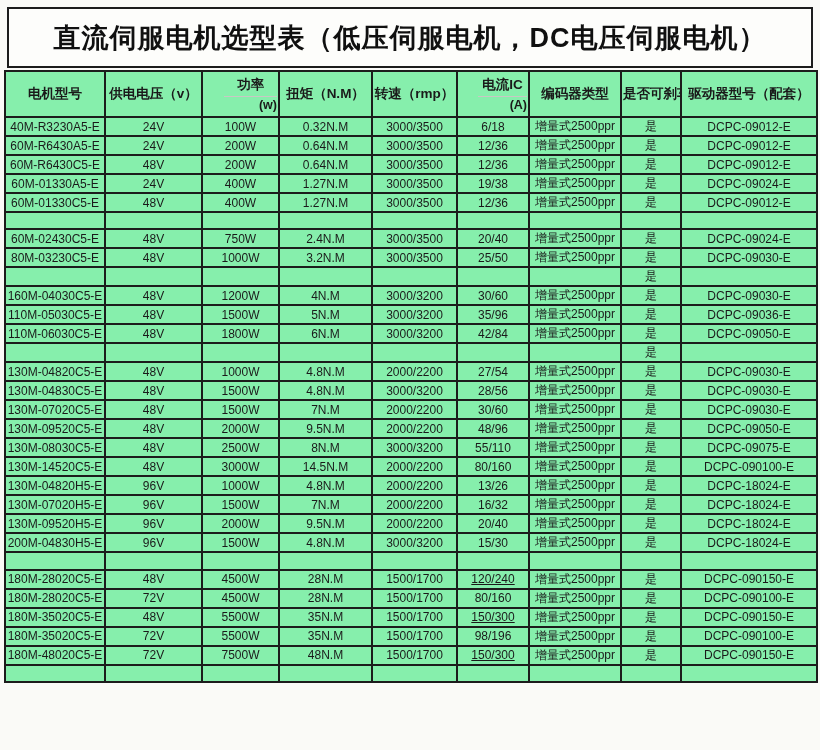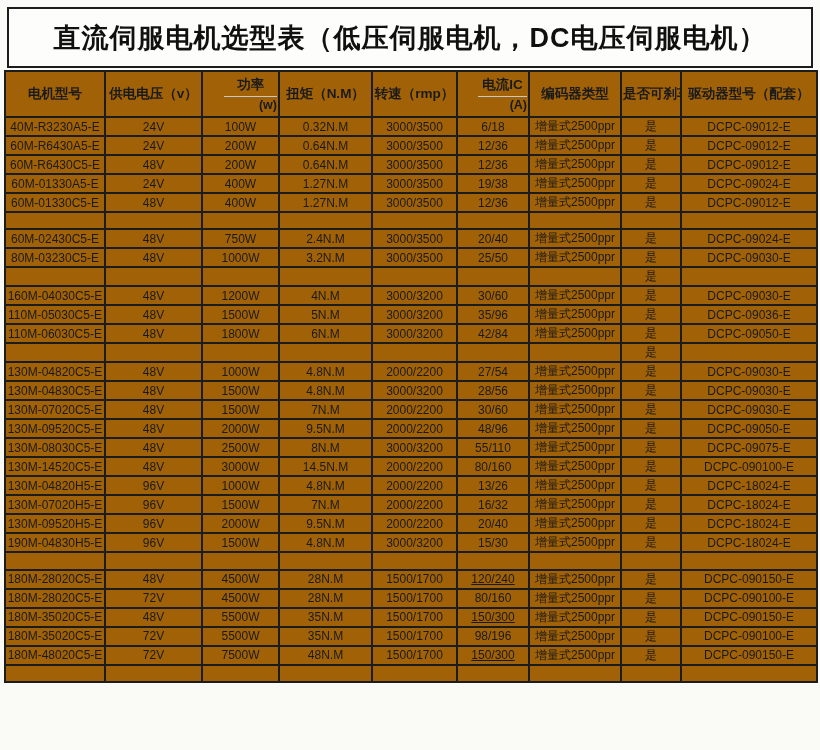--- a/index.html
+++ b/index.html
@@ -25,21 +25,21 @@
     letter-spacing: 1px;
     color: #101010;
     white-space: nowrap;
   }
 
   table.motor {
     border-collapse: collapse;
     table-layout: fixed;
     width: 812px;
     margin: 2px 4px 0 4px;
-    background: #a16207;
+    background: #86efac;
   }
   table.motor th, table.motor td {
     border: 2px solid #1c1c1c;
     text-align: center;
     vertical-align: middle;
     overflow: hidden;
     white-space: nowrap;
   }
   table.motor th {
     height: 46px;
@@ -340,21 +340,21 @@
           <td>96V</td>
           <td>2000W</td>
           <td>9.5N.M</td>
           <td>2000/2200</td>
           <td>20/40</td>
           <td>增量式2500ppr</td>
           <td>是</td>
           <td>DCPC-18024-E</td>
         </tr>
         <tr>
-          <td class="c0">190M-04830H5-E</td>
+          <td class="c0">200M-04830H5-E</td>
           <td>96V</td>
           <td>1500W</td>
           <td>4.8N.M</td>
           <td>3000/3200</td>
           <td>15/30</td>
           <td>增量式2500ppr</td>
           <td>是</td>
           <td>DCPC-18024-E</td>
         </tr>
         <tr>

